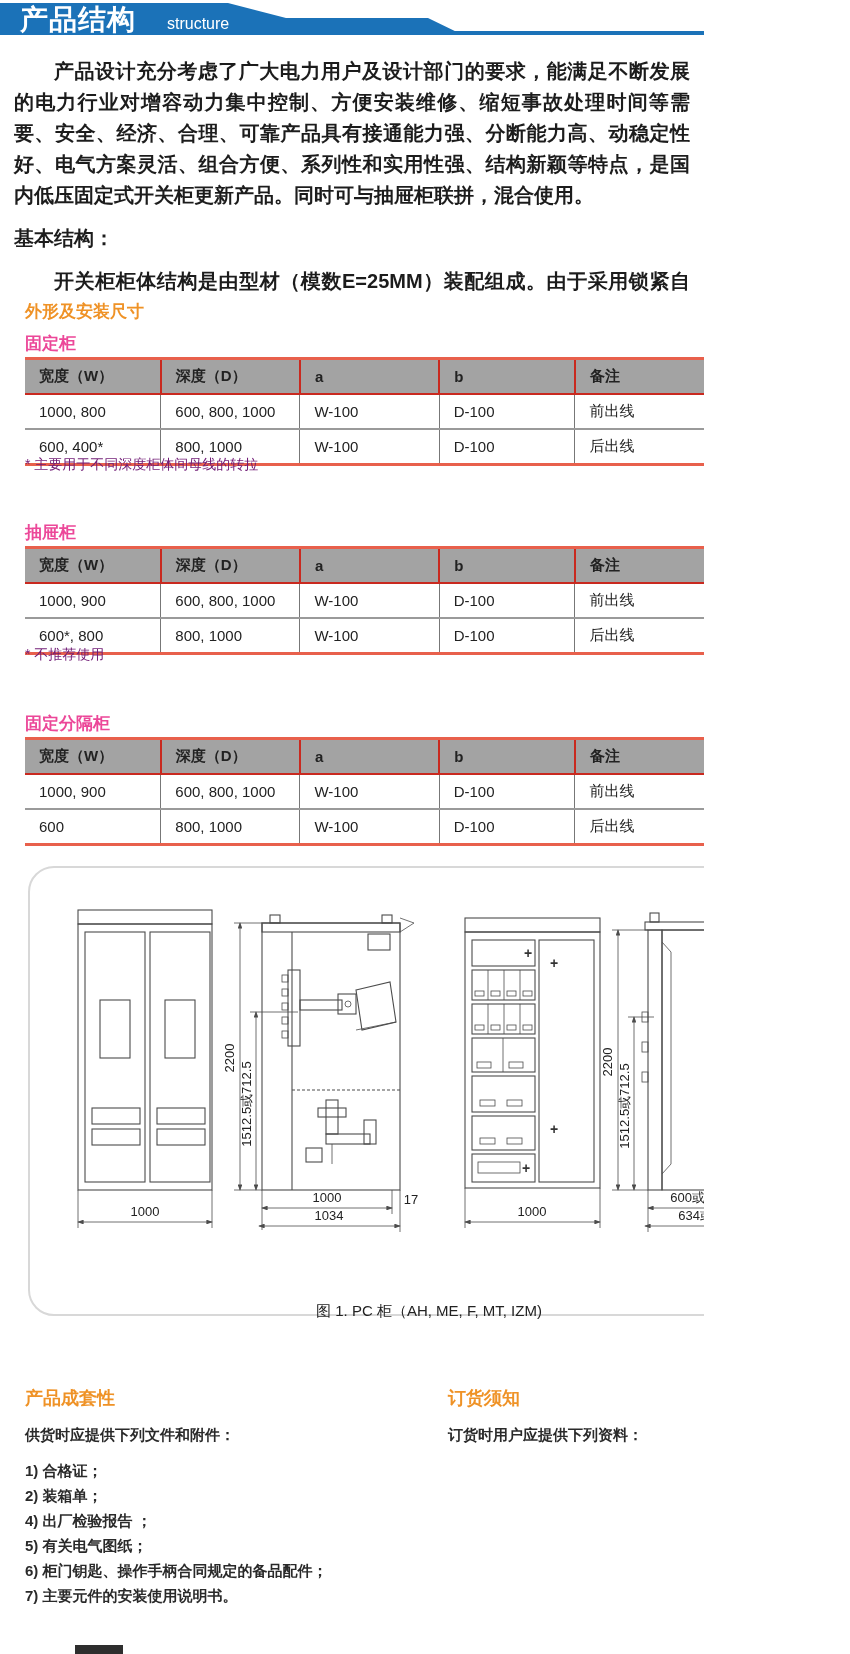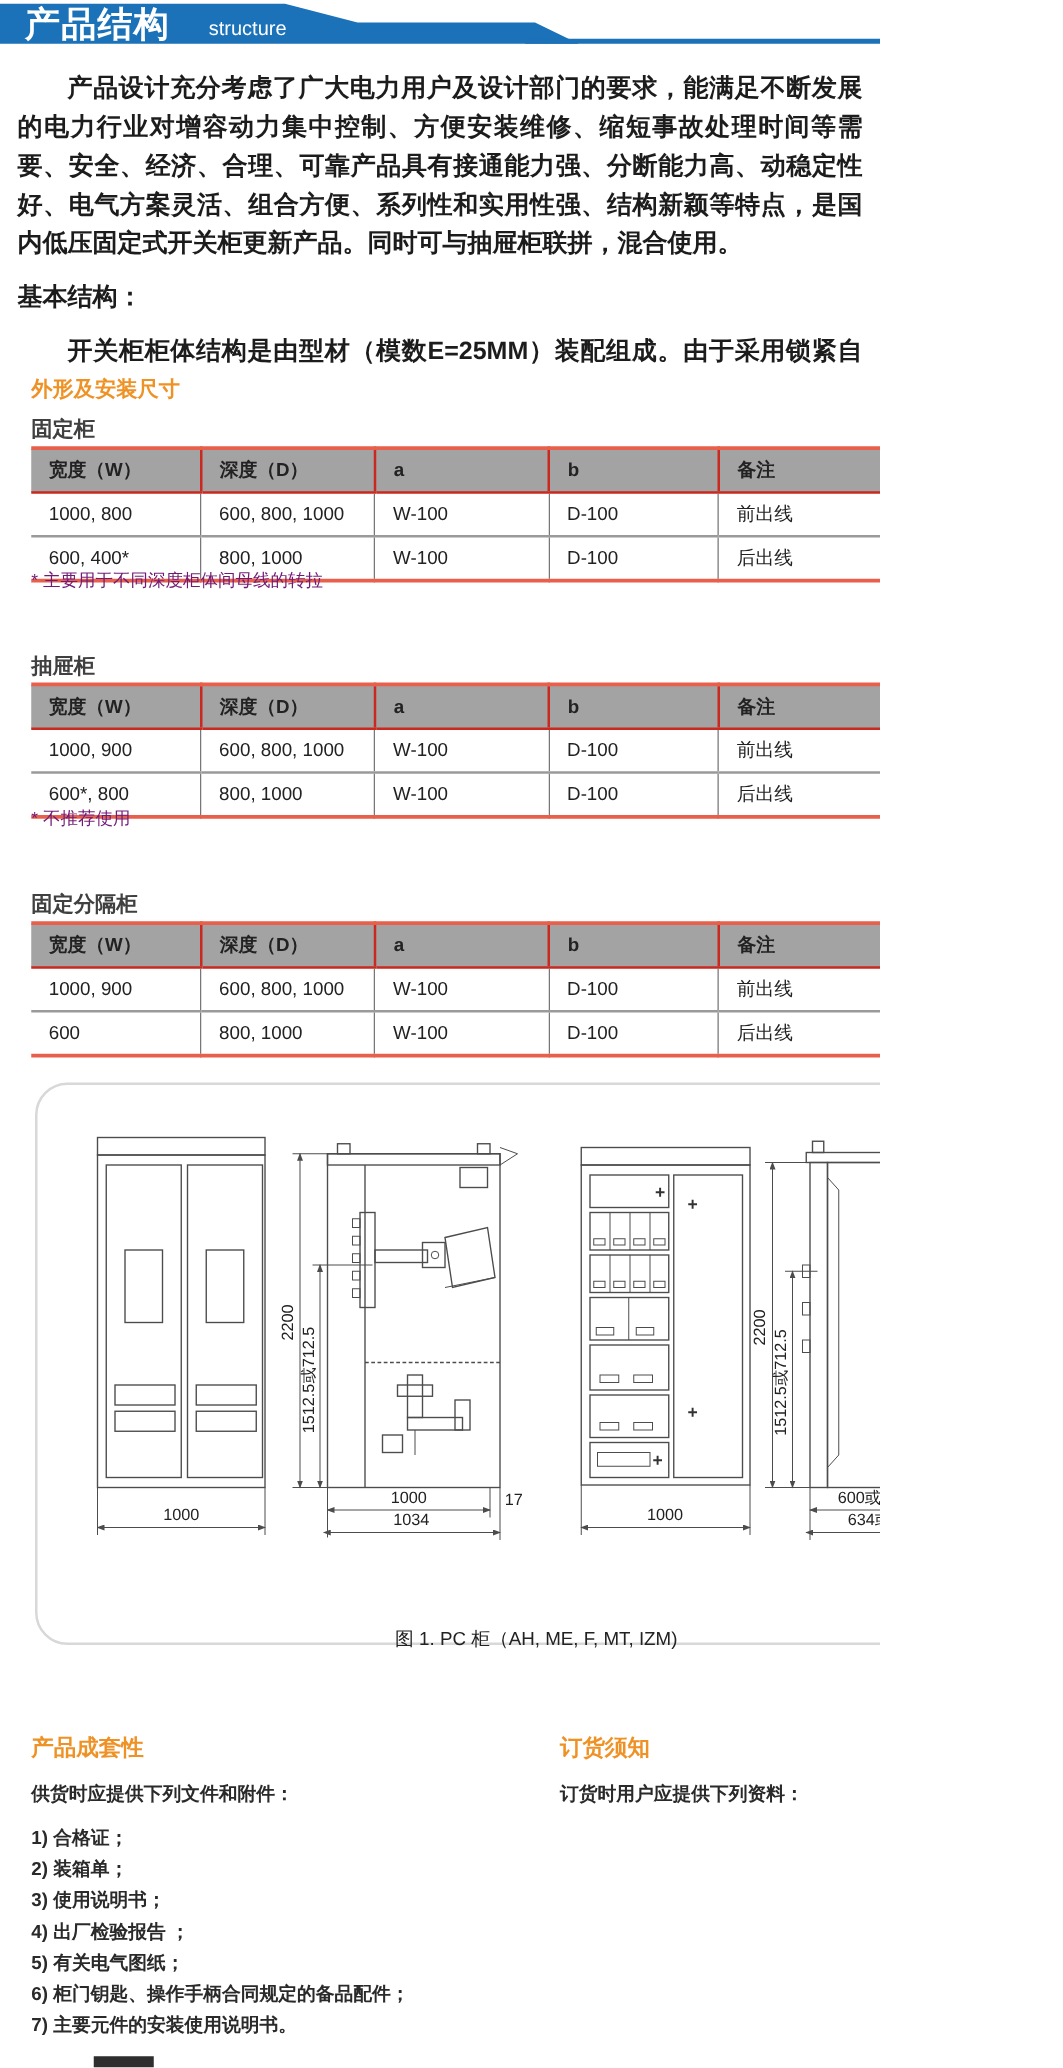--- a/index.html
+++ b/index.html
@@ -12,21 +12,21 @@
   #banner-sub{position:absolute;top:15px;left:167px;color:#fff;font-size:16px;}
 
   
   #intro{position:absolute;top:44px;left:0;right:0;height:254px;overflow:hidden;
          font-size:20px;line-height:31px;font-weight:700;color:#1c1c1c;text-align:justify;padding:0 2px;}
   #intro p{margin:12px;text-indent:2em;}
   #intro .nolabel{text-indent:0;}
 
   
   .orange-heading{position:absolute;left:25px;color:#ef9226;font-size:17px;font-weight:bold;}
-  .table-title{position:absolute;left:25px;color:#404040;font-size:17px;font-weight:600;}
+  .table-title{position:absolute;left:25px;color:#ec4899;font-size:17px;font-weight:600;}
   .footnote{position:absolute;left:25px;color:#701a75;font-size:14px;font-weight:500;}
 
   
   .table-wrap{position:absolute;left:25px;right:0;}
   table.dim-table{width:100%;border-collapse:collapse;
      border-top:3px solid #e8604c;border-bottom:3px solid #e8604c;
      font-size:15px;color:#222;}
   table.dim-table th{background:#a3a3a3;text-align:left;font-weight:600;
      padding:7px 14px;border-bottom:2px solid #c9291f;}
   table.dim-table th + th{border-left:2px solid #c9291f;}
@@ -361,21 +361,20 @@
     </svg>
     <div id="figure-caption">图 1. PC 柜（AH, ME, F, MT, IZM)</div>
   </div>
 
   <div class="bottom-col" id="col-left">
     <h3>产品成套性</h3>
     <p class="col-intro">供货时应提供下列文件和附件：</p>
     <ul>
       <li>1) 合格证；</li>
       <li>2) 装箱单；</li>
-      <li>3) 使用说明书；</li>
       <li>4) 出厂检验报告 ；</li>
       <li>5) 有关电气图纸；</li>
       <li>6) 柜门钥匙、操作手柄合同规定的备品配件；</li>
       <li>7) 主要元件的安装使用说明书。</li>
     </ul>
   </div>
 
   <div class="bottom-col" id="col-right">
     <h3>订货须知</h3>
     <p class="col-intro">订货时用户应提供下列资料：</p>

